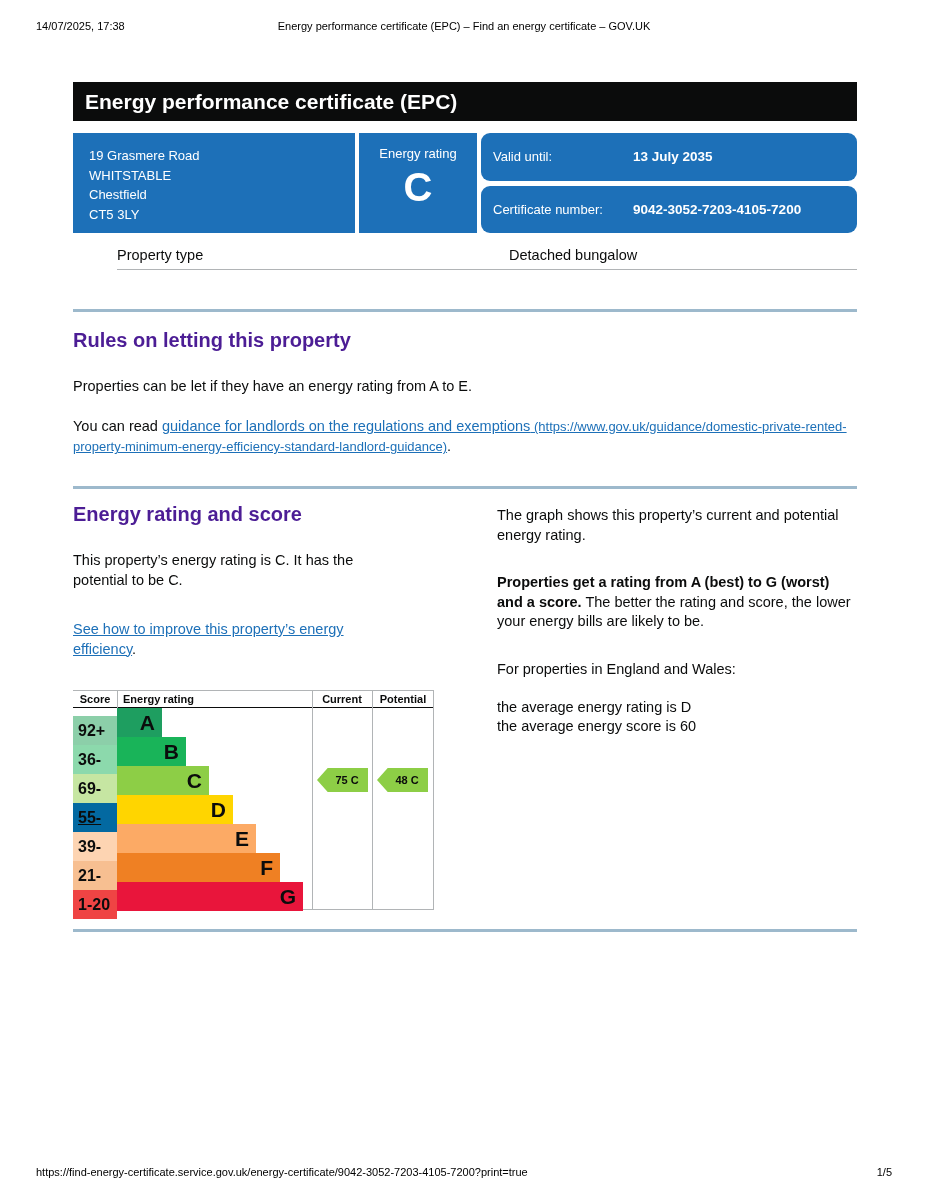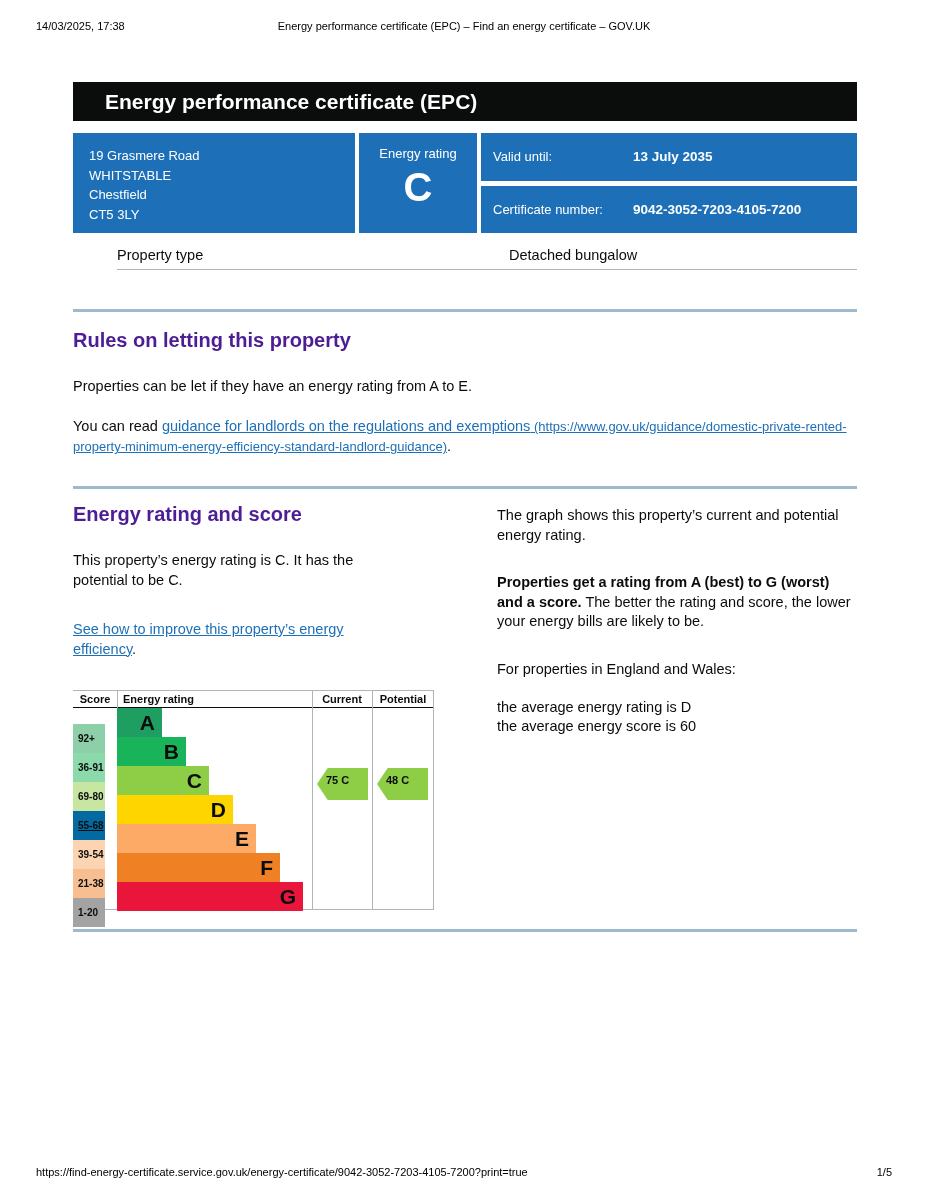--- a/index.html
+++ b/index.html
@@ -15,31 +15,31 @@
   
   .print-header { position:absolute; top:20px; left:0; width:928px; height:16px; font-size:11px; color:#000; }
   .print-header .ph-date { position:absolute; left:36px; top:0; }
   .print-header .ph-title { position:absolute; left:0; right:0; top:0; text-align:center; }
   .print-footer { position:absolute; top:1166px; left:0; width:928px; font-size:11px; color:#000; }
   .print-footer .pf-url { position:absolute; left:36px; top:0; }
   .print-footer .pf-page { position:absolute; right:36px; top:0; }
 
   
   .banner { position:absolute; top:82px; left:73px; width:784px; height:39px; background:#0b0c0c; color:#fff; display:flex; align-items:center; }
-  .banner h1 { font-size:21px; font-weight:bold; padding-left:32px; }
+  .banner h1 { font-size:21px; font-weight:bold; padding-left:12px; }
 
   
   .summary { position:absolute; top:133px; left:73px; width:784px; height:100px; display:flex; gap:4px; }
   .blue-box { background:#1d70b8; color:#fff; }
   .address-box { width:282px; padding:13px 16px; font-size:13px; line-height:1.5; }
   .rating-box { width:118px; display:flex; flex-direction:column; align-items:center; padding-top:13px; }
   .rating-box .rating-label { font-size:13px; }
   .rating-box .rating-letter { font-size:40px; font-weight:bold; line-height:1.2; margin-top:2px; }
   .summary-right { flex:1; display:flex; flex-direction:column; gap:5px; }
-  .summary-row { flex:1; display:flex; align-items:center; padding-left:12px; font-size:13px; }
+  .summary-row { flex:1; display:flex; align-items:center; padding-left:12px; font-size:13px;border-radius:9px; }
   .summary-row .sr-label { width:140px; }
   .summary-row .sr-value { font-weight:bold; font-size:13.5px; }
 
   
   .prop-table { position:absolute; top:241px; left:73px; width:784px; font-size:14.5px; }
   .prop-row { position:relative; height:29px; line-height:29px; border-bottom:1px solid #b1b4b6;margin-left:44px; }
   .prop-row .pr-value { position:absolute; left:392px; top:0; }
 
   
   .divider { position:absolute; left:73px; width:784px; height:3px; background:#9db9cc; }
@@ -73,30 +73,30 @@
   .epc-header .h-rating { position:absolute; left:50px; line-height:16px; }
   .epc-header .h-current { position:absolute; left:239px; width:60px; text-align:center; line-height:16px; }
   .epc-header .h-potential { position:absolute; left:299px; width:62px; text-align:center; line-height:16px; }
   .epc-vline { position:absolute; top:0; bottom:0; width:1px; background:#b1b4b6; }
   .epc-vline.v1 { left:44px; height:17px; }
   .epc-vline.v2 { left:239px; }
   .epc-vline.v3 { left:299px; }
   .epc-vline.v4 { left:360px; }
   .epc-bands { position:absolute; top:17px; left:0; width:361px; }
   .epc-row { position:relative; height:29px; }
-  .epc-score { position:absolute; left:0; top:16px; width:32px; height:29px; line-height:29px; font-size:10px; font-weight:bold; padding-left:5px; }
+  .epc-score { position:absolute; left:0; top:8px; width:44px; height:29px; line-height:29px; font-size:16px; font-weight:bold; padding-left:5px; }
   .epc-bar { position:absolute; left:44px; top:0; height:29px; line-height:29px; text-align:right; padding-right:7px; font-size:21px; font-weight:bold; color:#0b0c0c; }
-  .epc-marker { position:absolute; height:32px; line-height:24px; font-size:11px; font-weight:bold; color:#0b0c0c; padding-left:9px; }
+  .epc-marker { position:absolute; height:24px; line-height:24px; font-size:11px; font-weight:bold; color:#0b0c0c; text-align:center; padding-left:9px; }
   .arrow-left { clip-path:polygon(0 50%, 21% 0, 100% 0, 100% 100%, 21% 100%, 0 50%); }
 </style>
 </head>
 <body>
 
 <div class="print-header">
-  <span class="ph-date">14/03/2025, 17:38</span>
+  <span class="ph-date">14/07/2025, 17:38</span>
   <span class="ph-title">Energy performance certificate (EPC) – Find an energy certificate – GOV.UK</span>
 </div>
 
 <div class="banner">
   <h1>Energy performance certificate (EPC)</h1>
 </div>
 
 <div class="summary">
   <div class="blue-box address-box">
     <div>19 Grasmere Road</div>
@@ -177,21 +177,21 @@
       </div>
       <div class="epc-row">
         <div class="epc-score" style="background: rgb(253, 212, 178);">39-54</div>
         <div class="epc-bar" style="background: rgb(252, 170, 101); width: 139px;">E</div>
       </div>
       <div class="epc-row">
         <div class="epc-score" style="background: rgb(247, 191, 145);">21-38</div>
         <div class="epc-bar" style="background: rgb(239, 128, 35); width: 163px;">F</div>
       </div>
       <div class="epc-row">
-        <div class="epc-score" style="background: #a3a3a3;">1-20</div>
+        <div class="epc-score" style="background: #ef4444;">1-20</div>
         <div class="epc-bar" style="background: rgb(233, 21, 59); width: 186px;">G</div>
       </div>
     </div>
   <div>
       <div class="epc-marker arrow-left" style="background: rgb(141, 206, 70); left: 244px; width: 51px; top: 77px;">75 C</div>
       <div class="epc-marker arrow-left" style="background: rgb(141, 206, 70); left: 304px; width: 51px; top: 77px;">48 C</div>
     </div>
 </div>
 
 <div class="divider divider-3"></div>

